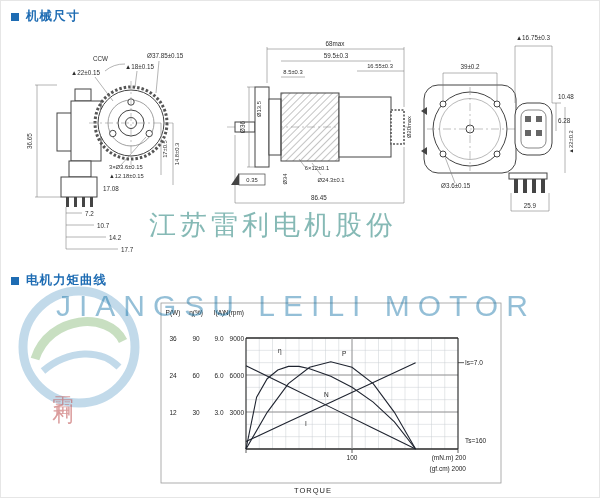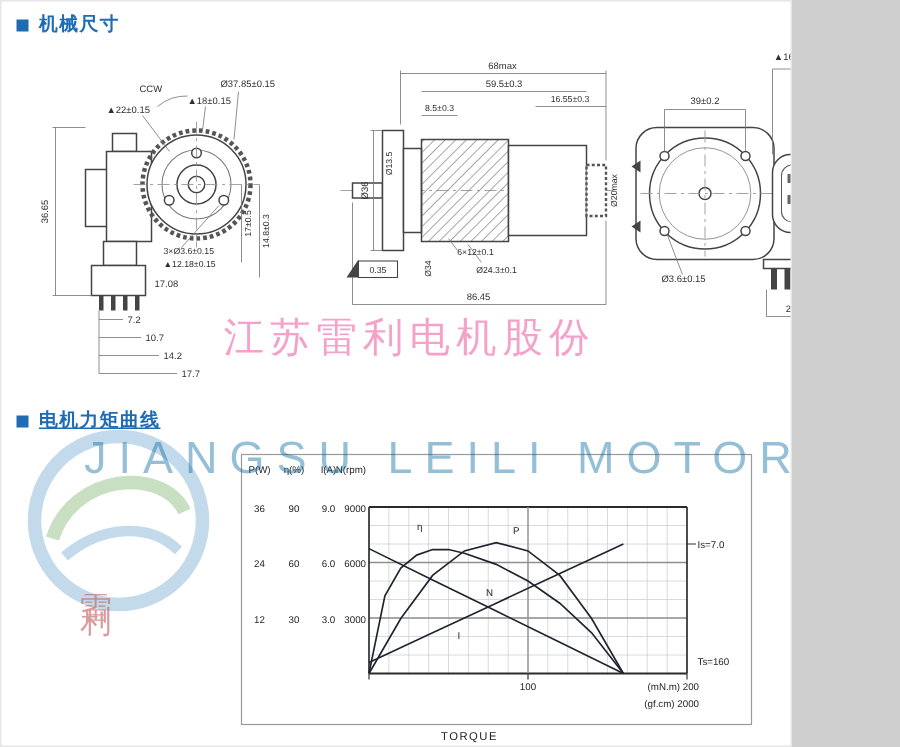--- a/index.html
+++ b/index.html
@@ -1,29 +1,29 @@
 <!DOCTYPE html>
 <html><head>
 <meta charset="utf-8">
 <style>
   html,body{margin:0;padding:0;background:#cfcfcf;}
-  .page{position:relative;width:528px;height:498px;background:#ffffff;overflow:hidden;
+  .page{position:relative;width:600px;height:498px;background:#ffffff;overflow:hidden;
         font-family:"Liberation Sans","DejaVu Sans",sans-serif;border:1px solid #e6e6e6;box-sizing:border-box;text-align:center;}
   .sec-header{position:absolute;left:10px;display:flex;align-items:center;color:#1e6cb3;font-size:12.5px;}
   .sec-bullet{width:8px;height:8px;background:#1e6cb3;display:inline-block;margin-right:7px;}
   .sec-zh{font-weight:700;letter-spacing:1px;margin-right:12px;}
   .sec-en{font-weight:400;}
   svg text{font-family:"Liberation Sans","DejaVu Sans",sans-serif;}
   .dm{font-size:6.3px;fill:#2e2e2e;}
   .dm6{font-size:5.8px;fill:#2e2e2e;}
   .ct{font-size:6.5px;fill:#1d1d1d;}
   .outline{fill:#ffffff;stroke:#444;stroke-width:1;}
   .thin{stroke:#777;stroke-width:0.55;fill:none;}
   .cl{stroke:#999;stroke-width:0.6;stroke-dasharray:8 3 2 3;fill:none;}
-  .wm-cn{position:absolute;left:148px;top:206px;font-size:27px;letter-spacing:4px;color:#ec4899;opacity:.5;white-space:nowrap;pointer-events:none;}
+  .wm-cn{position:absolute;left:148px;top:206px;font-size:27px;letter-spacing:4px;color:#0f766e;opacity:.5;white-space:nowrap;pointer-events:none;}
   .wm-en{position:absolute;left:55px;top:288px;font-size:30px;letter-spacing:8px;color:#0369a1;opacity:.42;white-space:nowrap;pointer-events:none;}
   .wm-logo{position:absolute;left:8px;top:276px;opacity:.45;pointer-events:none;}
   .wm-logo-chars{position:absolute;left:48px;top:378px;writing-mode:vertical-rl;font-size:21px;letter-spacing:7px;color:#c25b5b;opacity:.6;pointer-events:none;}
 </style>
 </head>
 <body>
 
 <div class="page">
 
   <div class="sec-header" style="top:7px;">
@@ -174,21 +174,21 @@
       <text class="dm" text-anchor="middle" x="524" y="13">▲16.75±0.3</text>
       <text class="dm" text-anchor="middle" x="461" y="42">39±0.2</text>
       <text class="dm" x="549" y="72">10.48</text>
       <text class="dm" x="549" y="96">6.28</text>
       <text class="dm6" text-anchor="middle" transform="rotate(-90 564 115)" x="564" y="115">▲22±0.2</text>
       <text class="dm" x="432" y="161">Ø3.6±0.15</text>
       <text class="dm" text-anchor="middle" x="521" y="181">25.9</text>
     </g>
   </svg>
 
-  <div class="sec-header" style="top:271px;text-decoration:underline;">
+  <div class="sec-header" style="top:271px;">
     <span class="sec-bullet"></span>
     <span class="sec-zh">电机力矩曲线</span>
   </div>
 
   <svg id="chart-svg" style="position:absolute;left:80px;top:292px;" width="440" height="206" viewBox="0 0 440 206">
     <rect x="80" y="10" width="340" height="180" fill="none" stroke="#9a9a9a" stroke-width="0.8"></rect>
     <g id="plot-layer">
         <line x1="165" y1="45" x2="165" y2="156" stroke="#c9ced3" stroke-width="0.5"></line>
         <line x1="178.25" y1="45" x2="178.25" y2="156" stroke="#c9ced3" stroke-width="0.5"></line>
         <line x1="191.5" y1="45" x2="191.5" y2="156" stroke="#c9ced3" stroke-width="0.5"></line>

